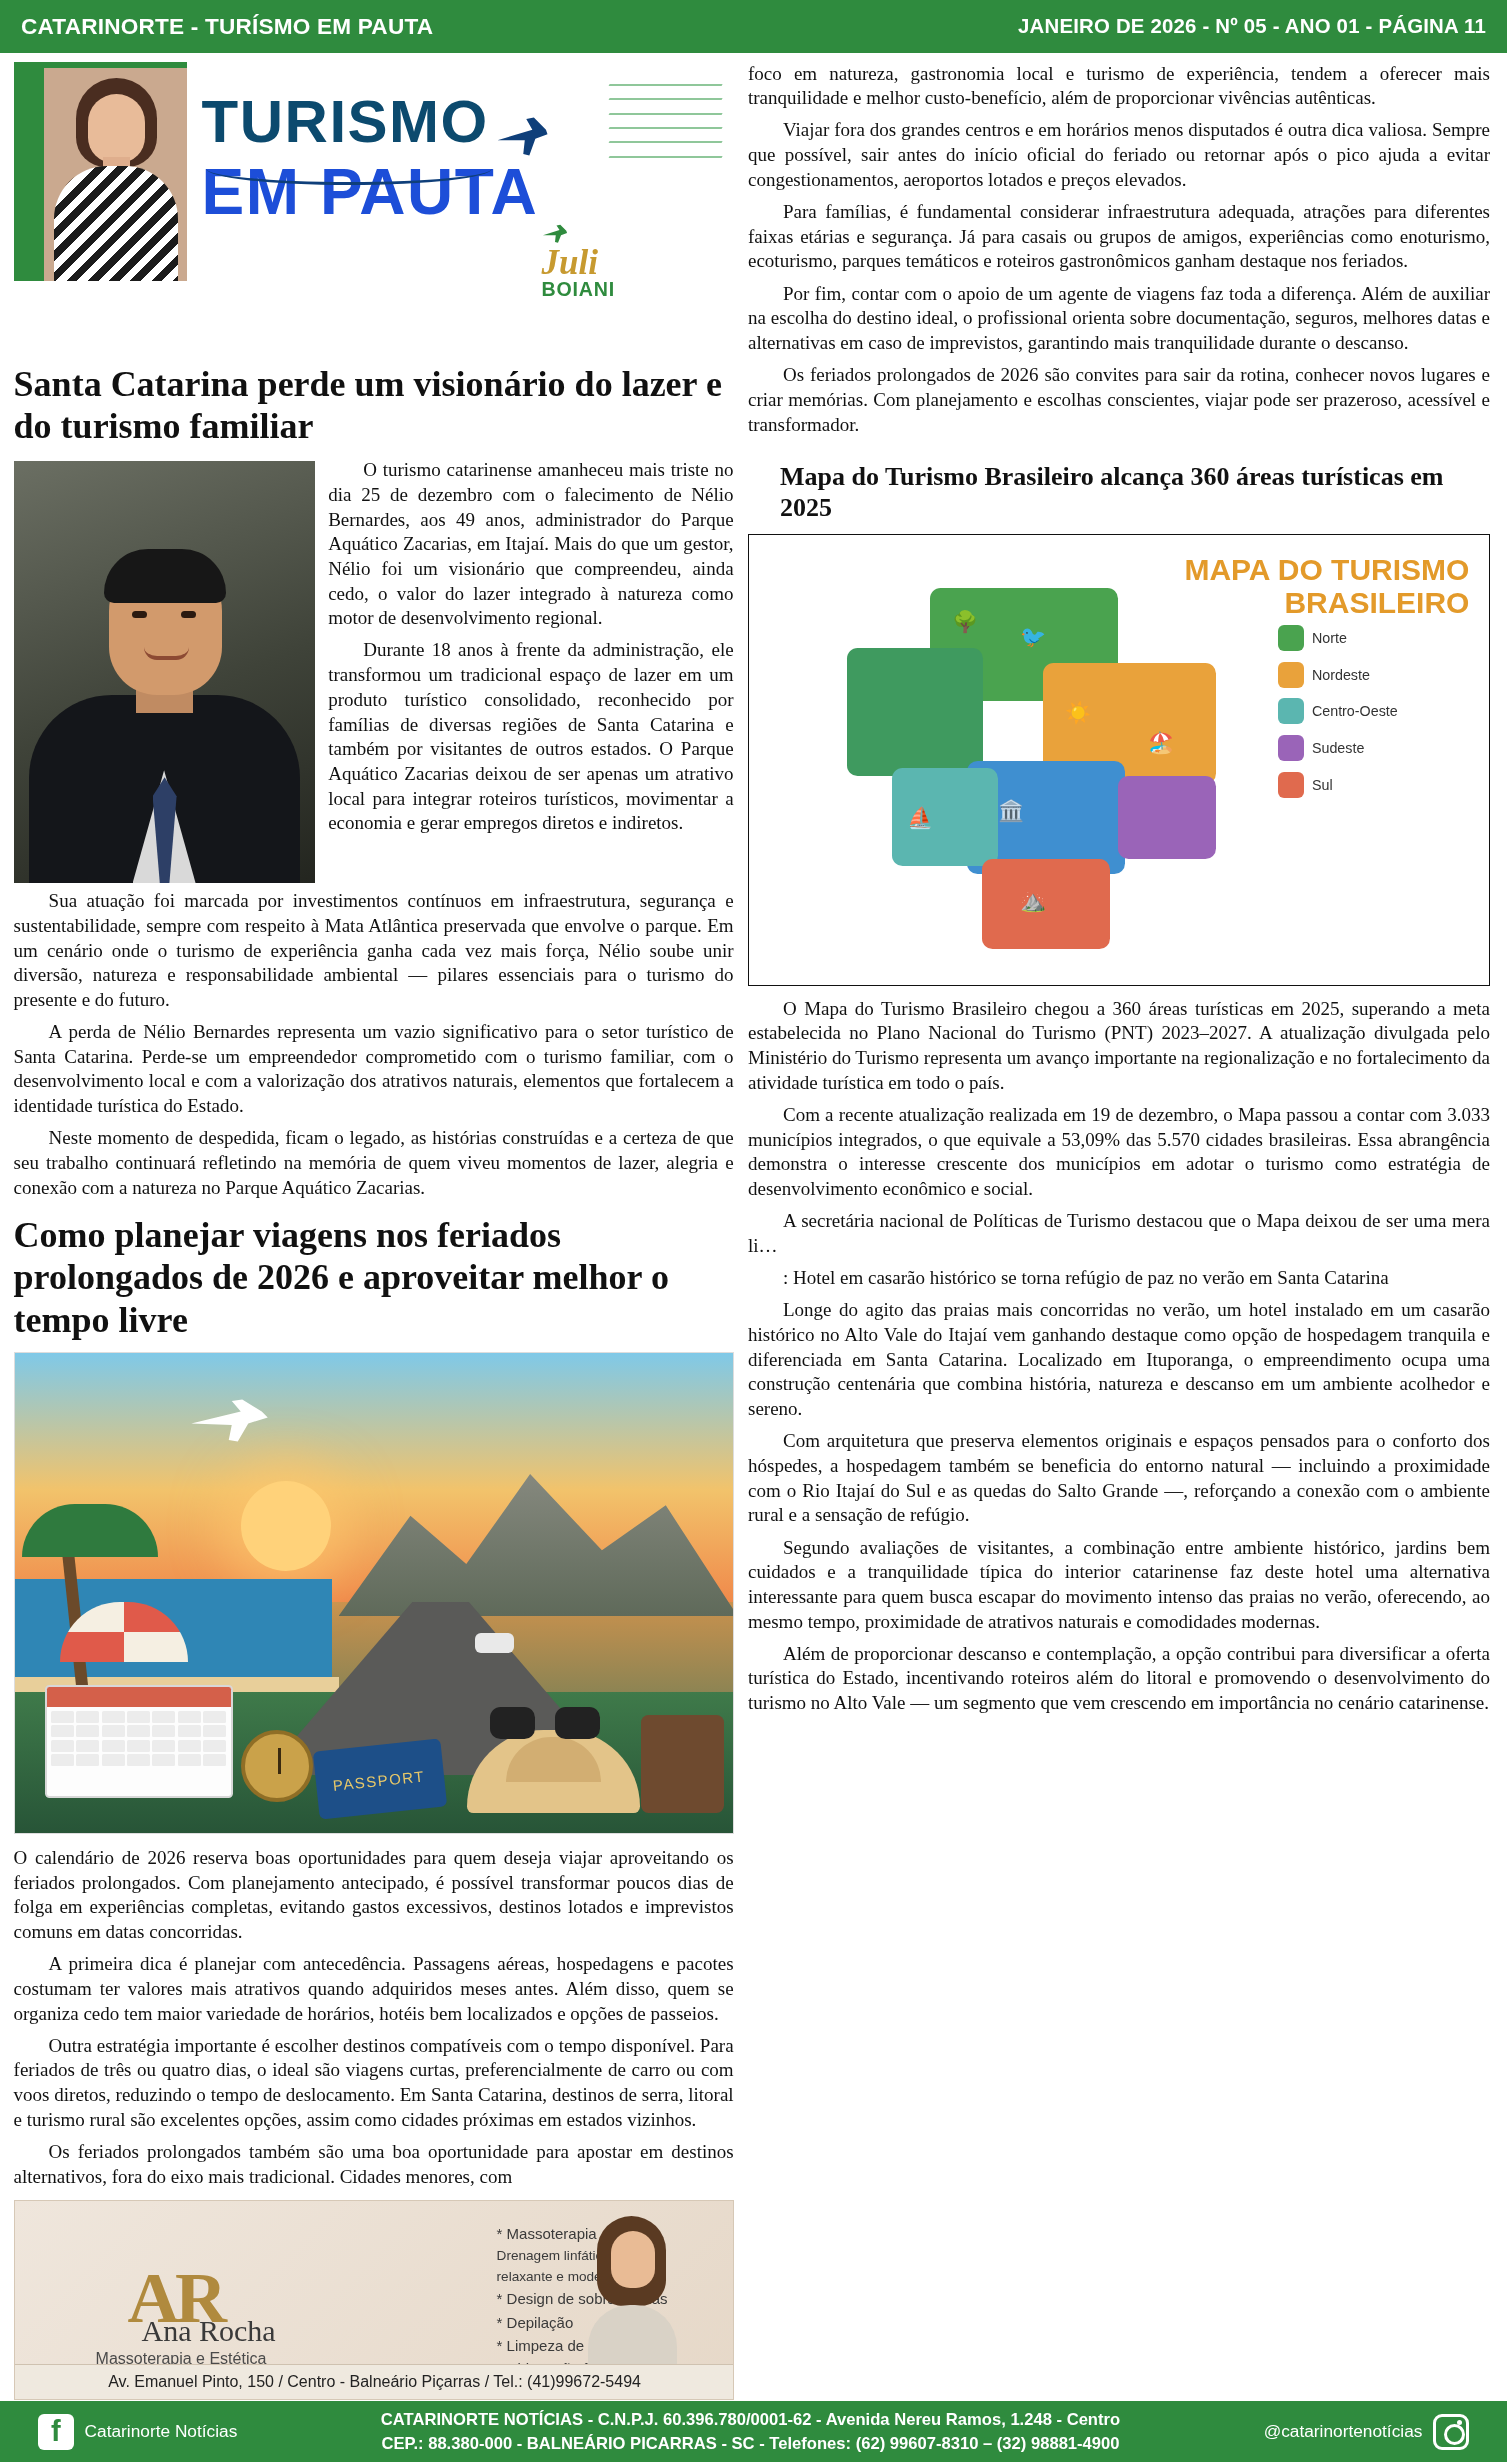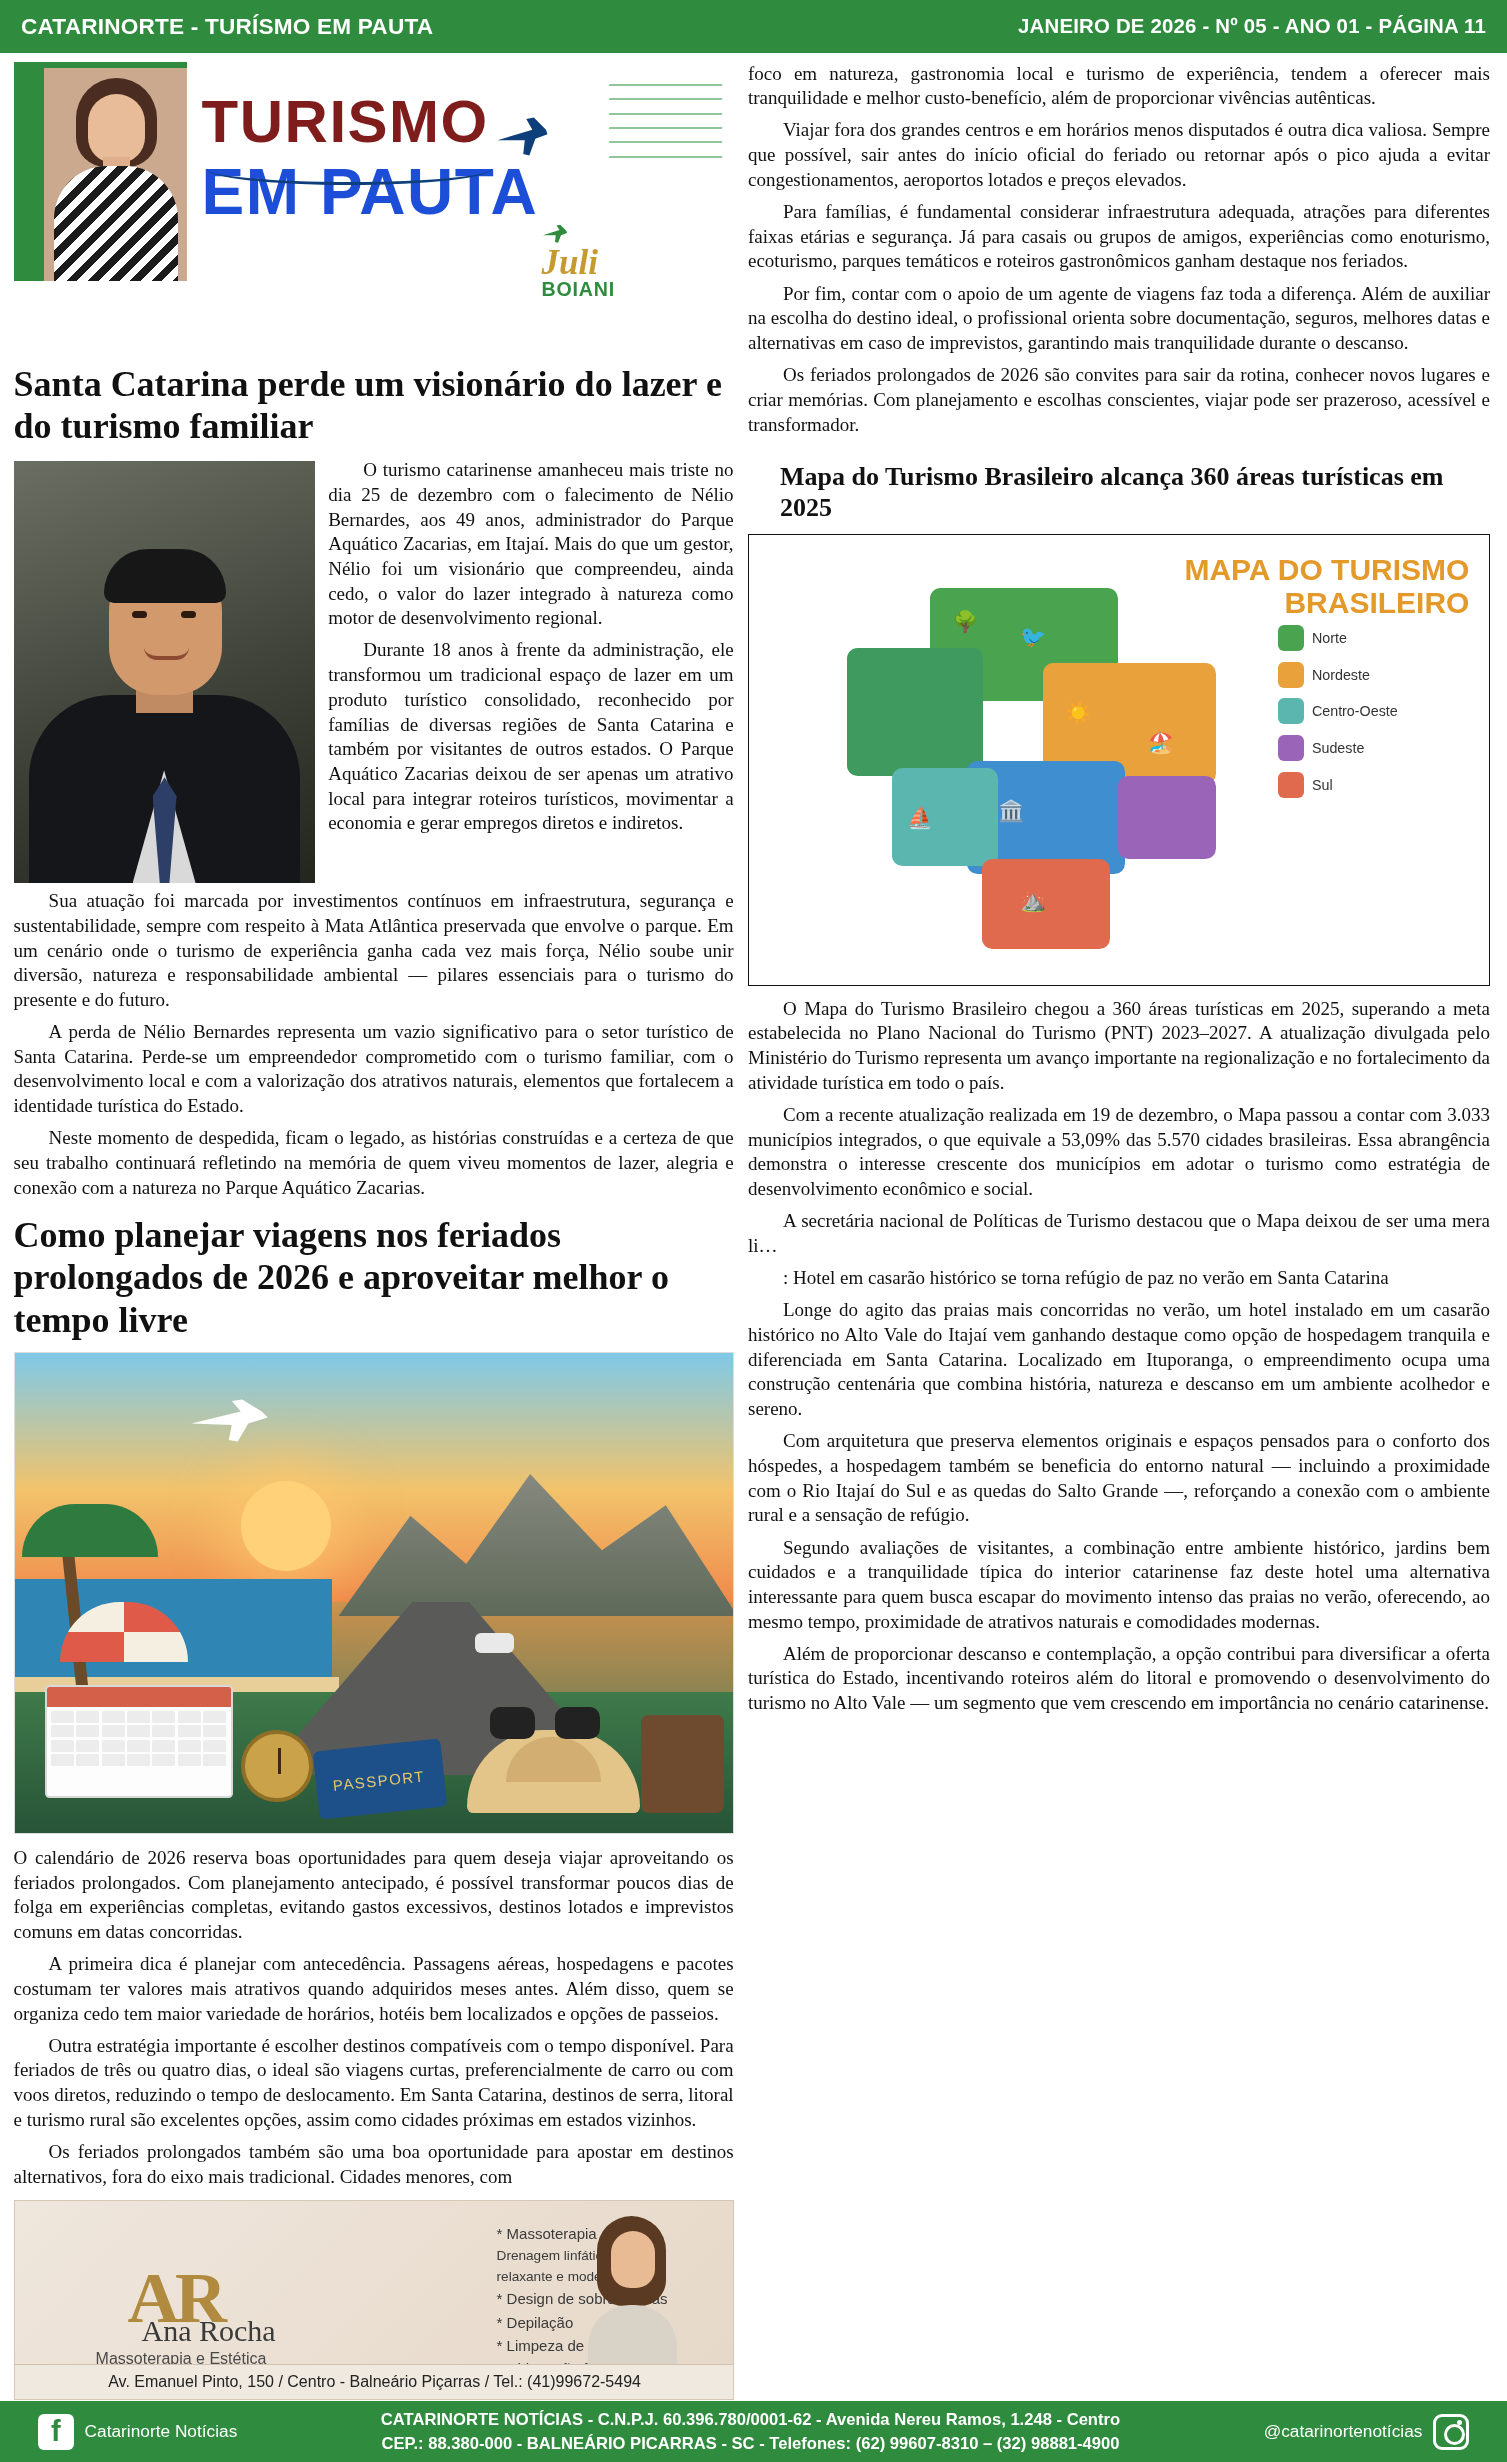--- a/index.html
+++ b/index.html
@@ -72,21 +72,21 @@
   }
   .mast-photo .neck {
     position:absolute; left:59px; top:89px; width:27px; height:19.6px; background:#dfae8d;
   }
 
   .mast-title {
     position:absolute; left:188px; top:30px; width:354px;
   }
   .mast-title .t1 {
     font-family:"Liberation Sans", sans-serif;
-    font-size:60px; font-weight:bold; color:#7f1d1d; letter-spacing:1.5px;
+    font-size:60px; font-weight:bold; color:#0c4a6e; letter-spacing:1.5px;
     line-height:1.0;
   }
   .mast-title .t2 {
     font-family:"Liberation Sans", sans-serif;
     font-size:64px; font-weight:bold; color:#1d4ed8; letter-spacing:1.5px;
     line-height:1.05; margin-top:7px;
   }
   .mast-swoosh {
     position:absolute; left:192px; top:90px; width:286px; height:33px;
     border-bottom:3.8px solid #0f3f7a;

